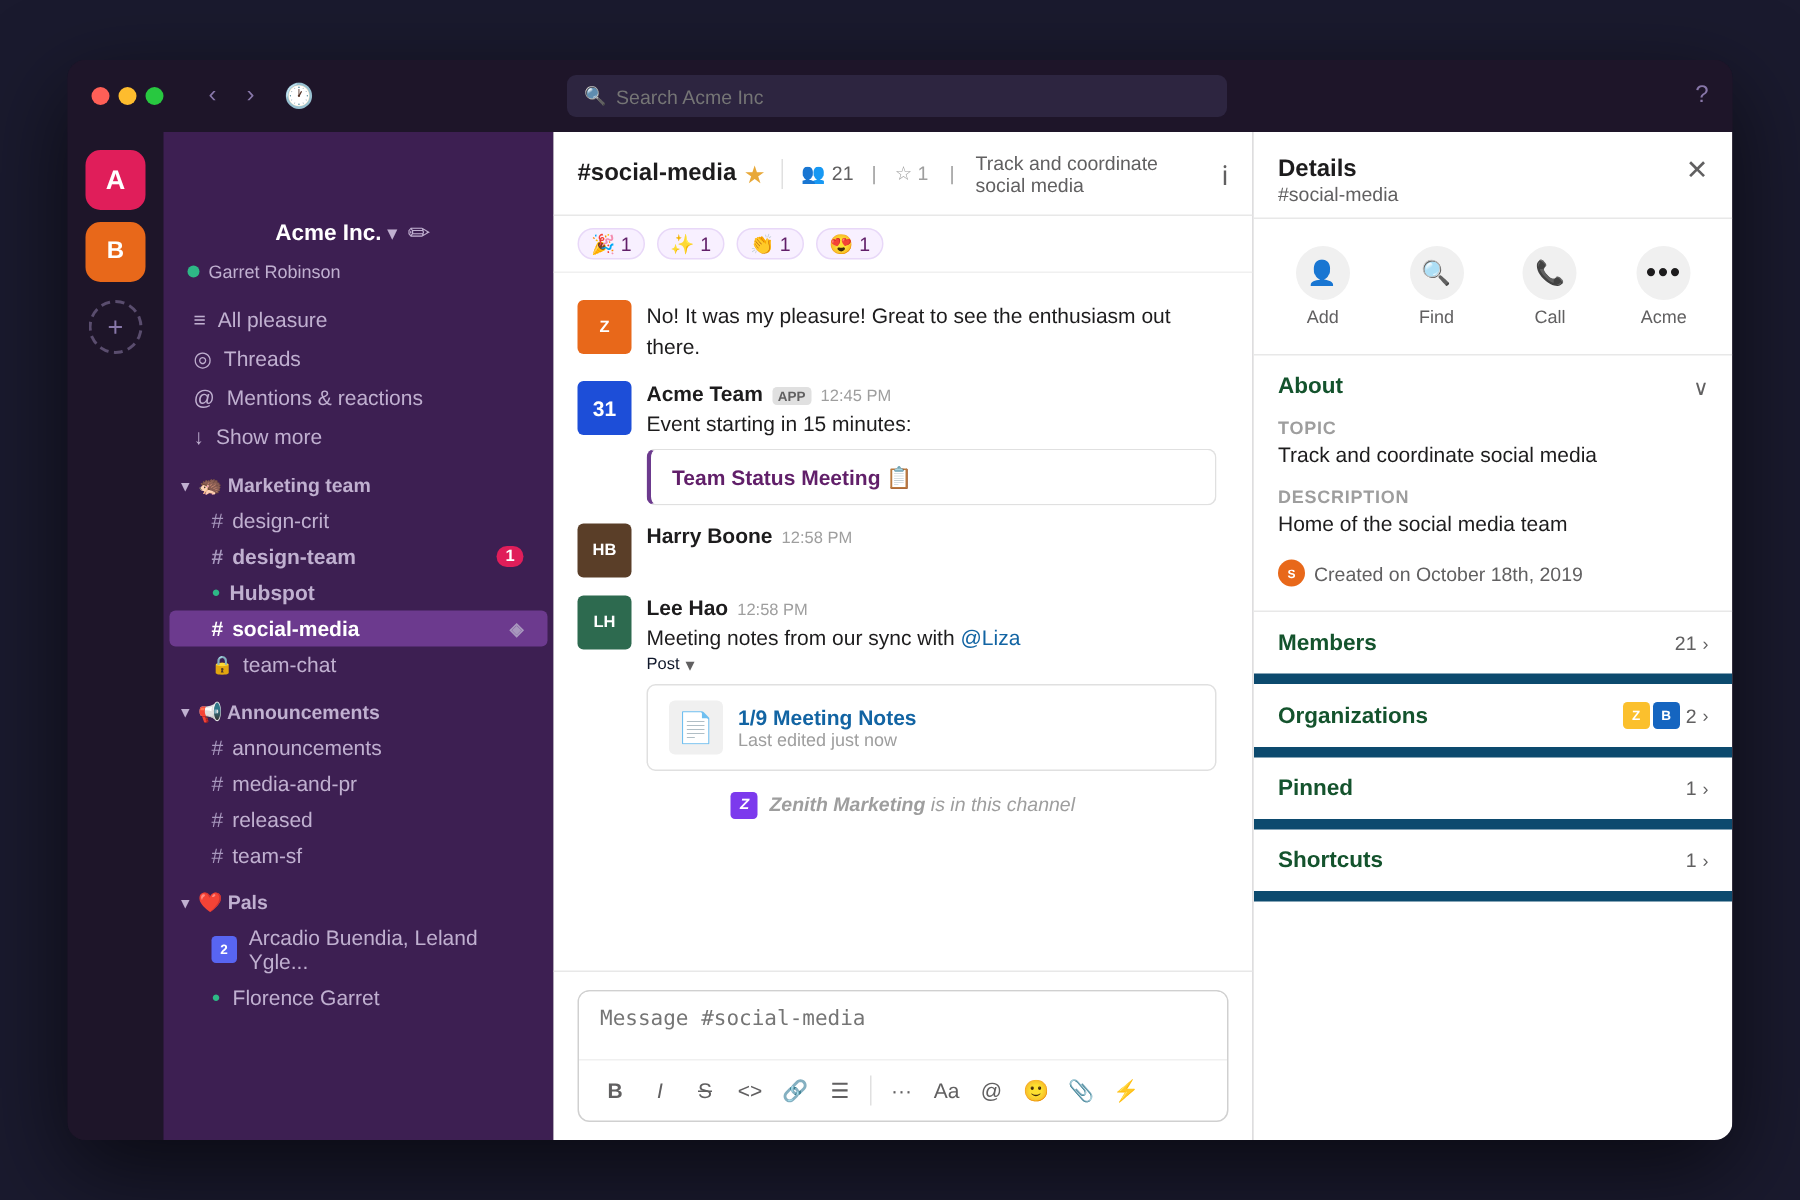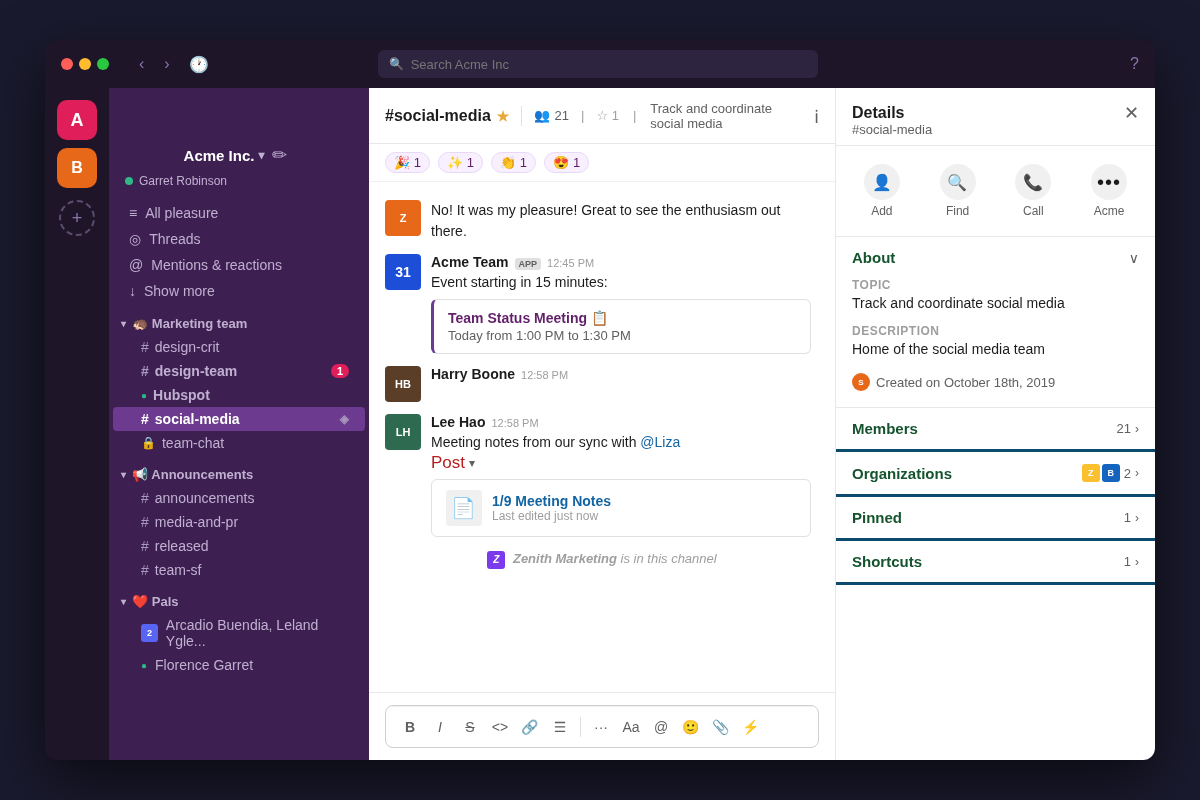--- a/index.html
+++ b/index.html
@@ -401,21 +401,21 @@
     .file-icon {
       width: 36px; height: 36px;
       background: #f0f0f0;
       border-radius: 4px;
       display: flex; align-items: center; justify-content: center;
       font-size: 20px;
     }
     .file-name { font-size: 14px; color: #1264a3; font-weight: 600; cursor: pointer; }
     .file-edit { font-size: 12px; color: #9e9e9e; }
     .post-row { display: flex; align-items: center; gap: 4px; }
-    .post-text { font-size: 17px; color: #b91c1c; text-align: center; }
+    .post-text { font-size: 11px; color: #0f172a; text-align: center; }
     .post-arrow { font-size: 12px; color: #616061; }
     
     .msg-input-area {
       padding: 12px 16px;
       background: white;
       border-top: 1px solid #e8e8e8;
       flex-shrink: 0;
     }
     .msg-input-box {
       border: 1px solid #d0d0d0;
@@ -533,21 +533,21 @@
       font-size: 13px; color: #616061;
       padding: 4px 0;
     }
     .creator-avatar {
       width: 18px; height: 18px; border-radius: 50%;
       background: #e8681a;
       display: flex; align-items: center; justify-content: center;
       font-size: 8px; color: white; font-weight: 700;
     }
     .collapsible-section {
-      border-bottom: 3px solid #0c4a6e;
+      border-bottom: 7px solid #0c4a6e;
     }
     .count-badge {
       background: none;
       color: #616061;
       font-size: 13px;
       display: flex; align-items: center; gap: 4px;
     }
     .count-chevron { color: #616061; font-size: 12px; }
     .org-avatars {
       display: flex;
@@ -726,21 +726,20 @@
           <div class="msg-avatar acme">31</div>
           <div class="msg-body">
             <div class="msg-header">
               <span class="msg-name">Acme Team</span>
               <span class="msg-app-badge">APP</span>
               <span class="msg-time">12:45 PM</span>
             </div>
             <div class="msg-text">Event starting in 15 minutes:</div>
             <div class="event-card">
               <div class="event-title">Team Status Meeting 📋</div>
-              <div class="event-time">Today from 1:00 PM to 1:30 PM</div>
             </div>
           </div>
         </div>
 
         <div class="message">
           <div class="msg-avatar harry">HB</div>
           <div class="msg-body">
             <div class="msg-header">
               <span class="msg-name">Harry Boone</span>
               <span class="msg-time">12:58 PM</span>
@@ -773,20 +772,21 @@
         </div>
 
         <div class="channel-join-msg">
           <span style="display:inline-block; width:18px; height:18px; background:#7c3aed; border-radius:3px; color:white; font-size:10px; font-weight:700; line-height:18px; text-align:center; vertical-align:middle; margin-right:4px;">Z</span>
           <span><strong>Zenith Marketing</strong> is in this channel</span>
         </div>
       </div>
 
       <div class="msg-input-area">
         <div class="msg-input-box">
+          <textarea class="msg-input-field" placeholder="Message #social-media" style=""></textarea>
           <div class="msg-toolbar">
             <button class="toolbar-btn" title="Bold">
                 <strong>B</strong>
               </button>
             <button class="toolbar-btn" title="Italic">
                 <em>I</em>
               </button>
             <button class="toolbar-btn" title="Strikethrough">
                 <s>S</s>
               </button>

